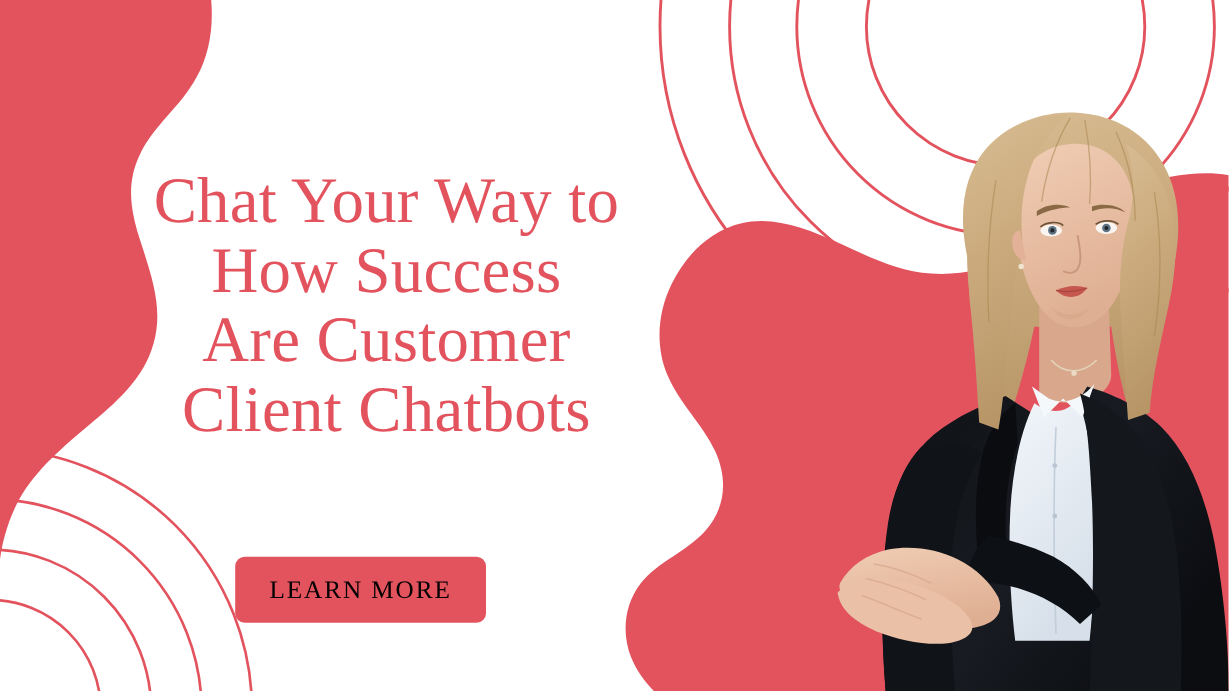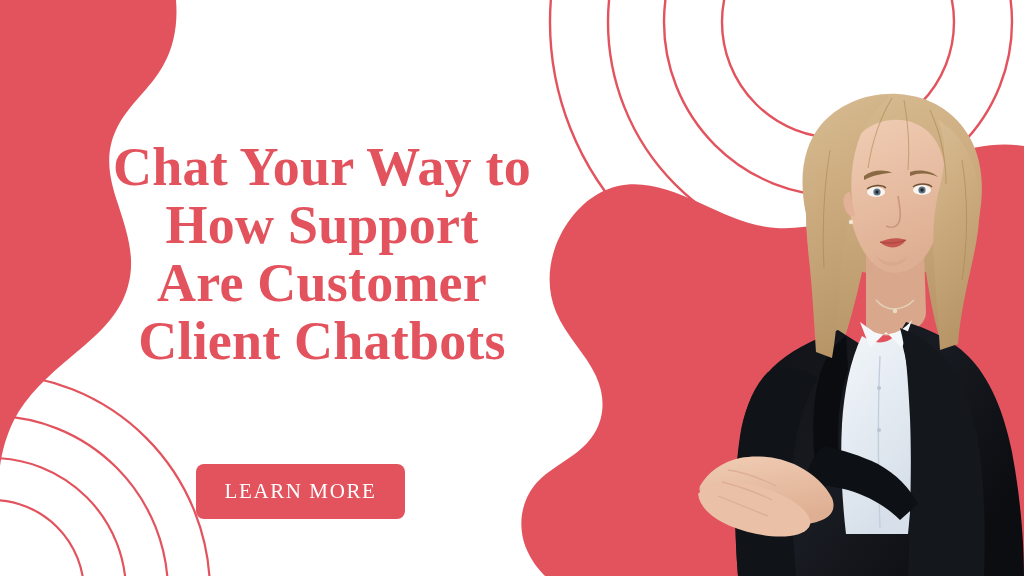--- a/index.html
+++ b/index.html
@@ -26,41 +26,41 @@
   #content { z-index: 5; position: absolute; top: 0; left: 0; width: 1024px; height: 576px; pointer-events: none; }
 
   #headline {
     position: absolute;
     left: 52px;
     top: 138px;
     width: 540px;
     text-align: center;
     color: #E3535E;
     font-family: "Liberation Serif", "DejaVu Serif", serif;
-    font-weight: 700;
+    font-weight: 400;
     font-size: 54px;
     line-height: 58px;
     letter-spacing: 0.2px;
     pointer-events: auto;
   }
   #headline .hl {
     display: block;
     white-space: nowrap;
   }
 
   #cta-button {
     position: absolute;
     left: 196px;
     top: 464px;
     width: 209px;
     height: 55px;
     background: #E3535E;
     border: none;
     border-radius: 8px;
-    color: #ffffff;
+    color: #000000;
     font-family: "Liberation Serif", "DejaVu Serif", serif;
     font-weight: 400;
     font-size: 21px;
     letter-spacing: 1.6px;
     cursor: pointer;
     display: flex;
     align-items: center;
     justify-content: center;
     pointer-events: auto;
     padding: 0;
@@ -293,21 +293,21 @@
 
       <path fill="none" stroke="#E3D2B8" stroke-width="1.3" d="M876,300 C886,312 902,312 914,300"></path>
       <circle cx="895" cy="311" r="2.2" fill="#EADCC4"></circle>
     </g>
   </svg>
 
   <div id="content">
 
     <div id="headline">
       <span class="hl">Chat Your Way to</span>
-      <span class="hl">How Support</span>
+      <span class="hl">How Success</span>
       <span class="hl">Are Customer</span>
       <span class="hl">Client Chatbots</span>
     </div>
 
     <button id="cta-button" type="button">LEARN MORE</button>
   </div>
 
 </div>
 
 </body></html>

